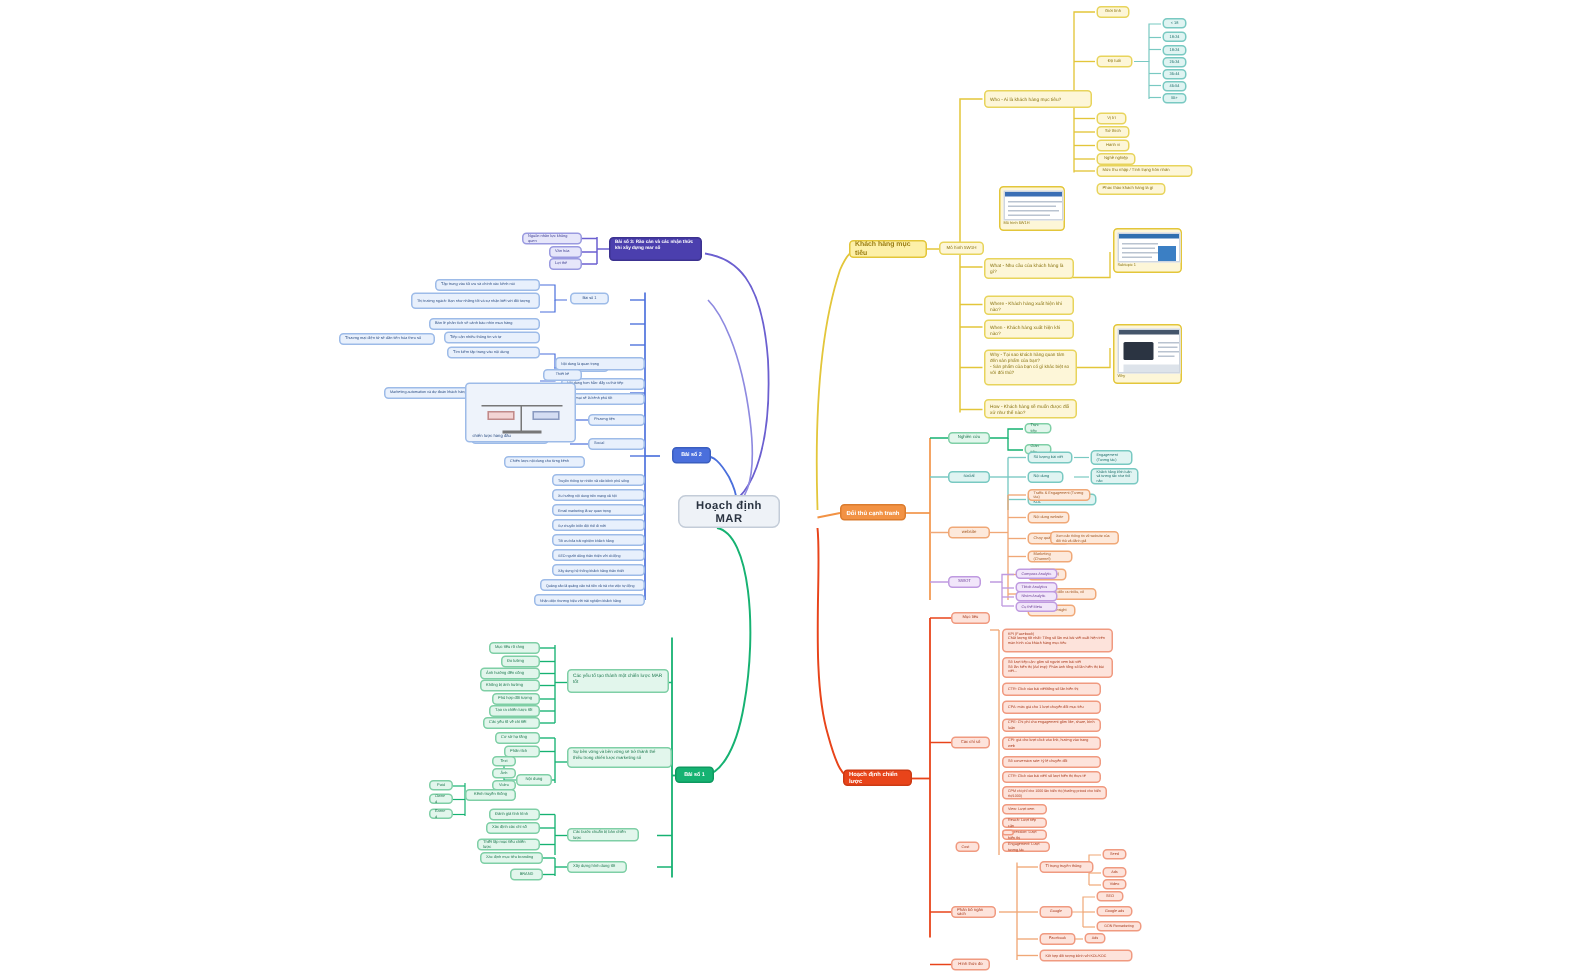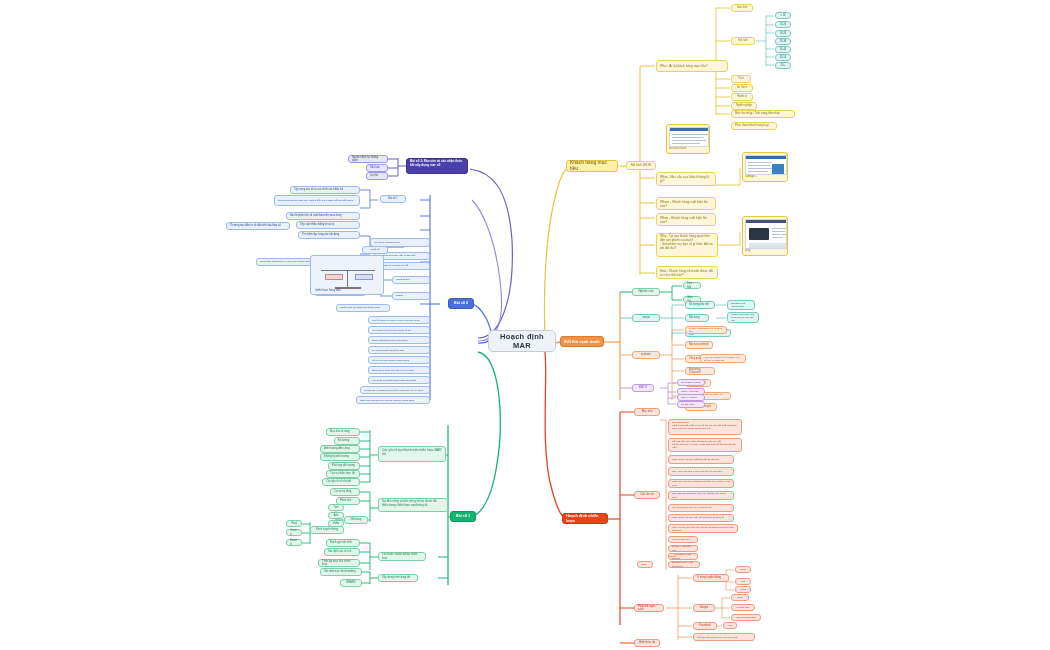--- a/index.html
+++ b/index.html
@@ -219,21 +219,21 @@
     <path d="M380 296 L 392 296" stroke="#4a6fdc" stroke-width=".8" fill="none"></path>
     <path d="M248 226 L 240 226" stroke="#4a6fdc" stroke-width=".8" fill="none"></path>
 
     <path d="M406 166 L 398 166" stroke="#6b5fd0" stroke-width="1" fill="none"></path>
     <path d="M398 158 L 398 176" stroke="#6b5fd0" stroke-width="1" fill="none"></path>
     <path d="M398 159 L 388 159" stroke="#6b5fd0" stroke-width="1" fill="none"></path>
     <path d="M398 168 L 388 168" stroke="#6b5fd0" stroke-width="1" fill="none"></path>
     <path d="M398 176 L 388 176" stroke="#6b5fd0" stroke-width="1" fill="none"></path>
   </svg>
 
-  <div class="node root" style="left:488px;top:330px;width:68px;height:22px;font-size:7.5px;">
+  <div class="node root" style="left:452px;top:330px;width:68px;height:22px;font-size:7.5px;">
     <span>Hoạch định MAR</span>
   </div>
 
   <div class="node t-yellow-head" style="left:566px;top:160px;width:52px;height:12px;font-size:4.6px;justify-content:center;">
     <span>Khách hàng mục tiêu</span>
   </div>
   <div class="node t-yellow" style="left:626px;top:161px;width:30px;height:9px;font-size:3px;justify-content:center;">
     <span>Mô hình 5W1H</span>
   </div>
 

